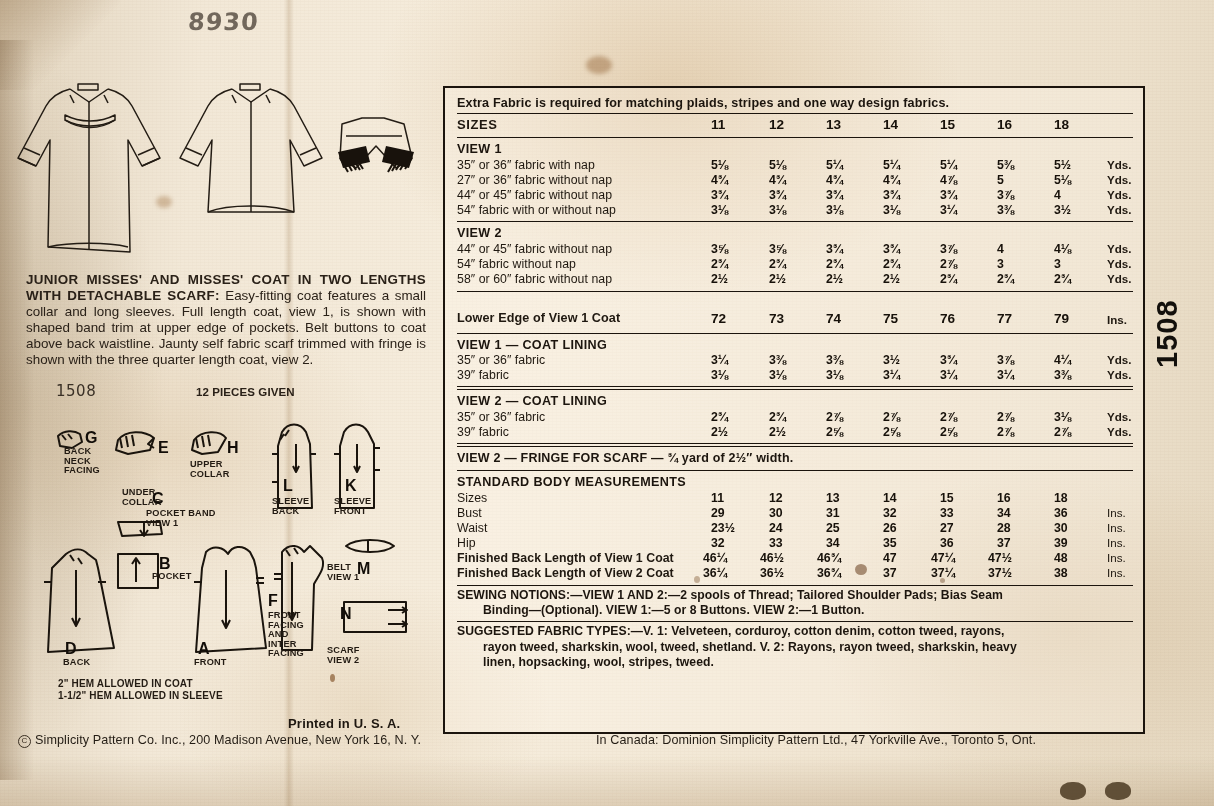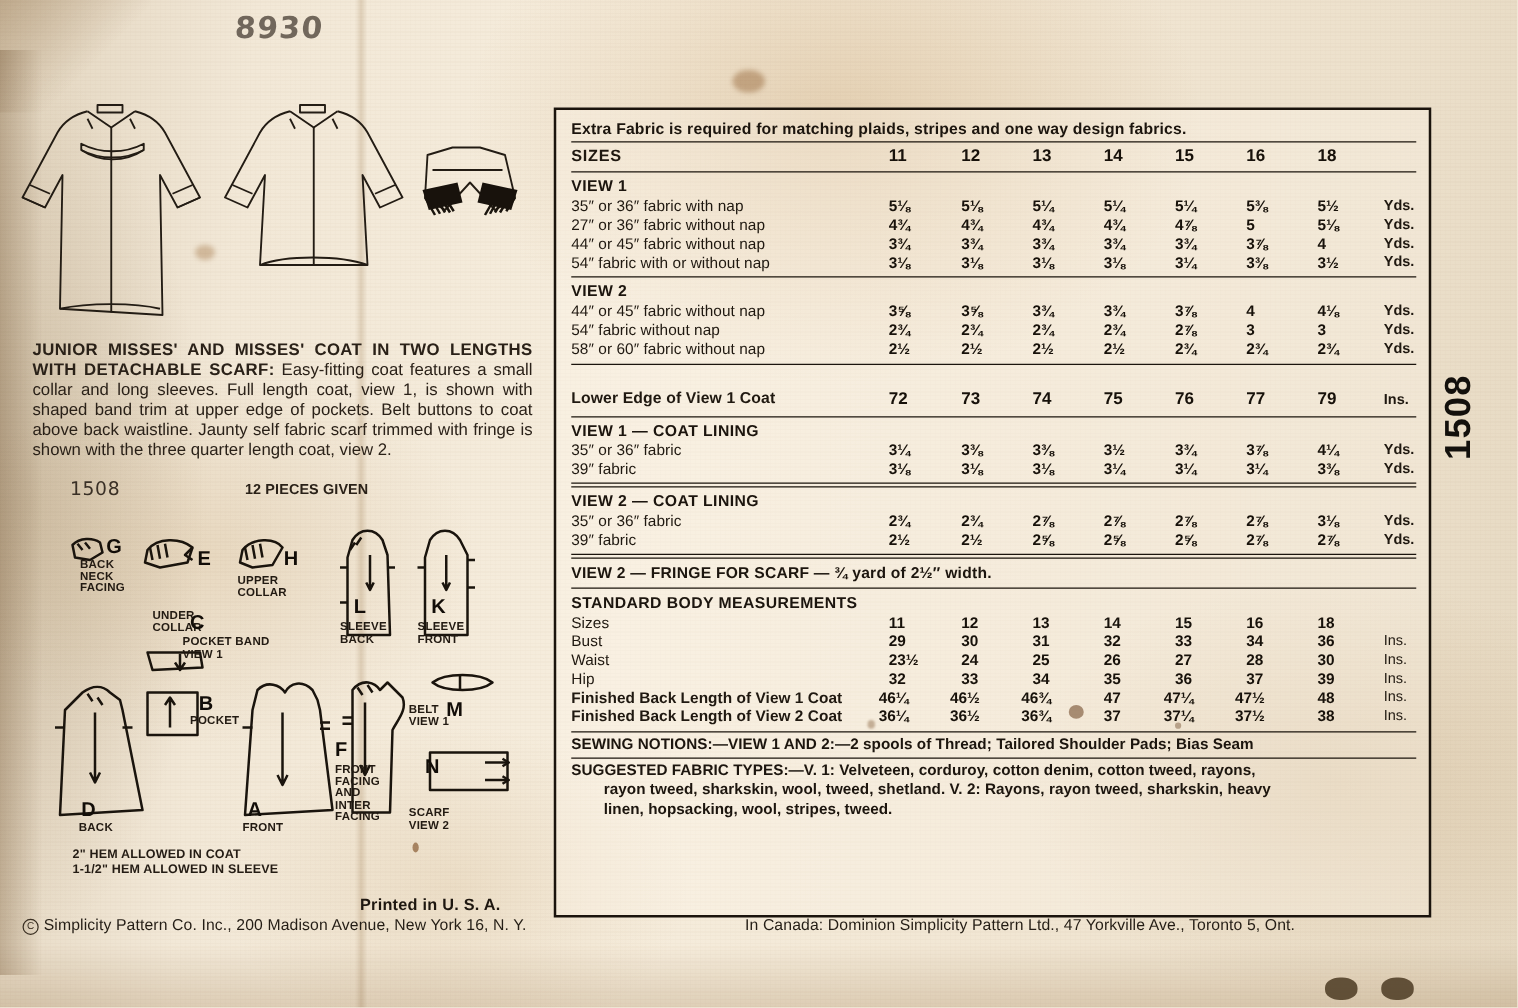--- a/index.html
+++ b/index.html
@@ -579,20 +579,21 @@
       <span class="cval" style="left:531px;">37½</span>
       <span class="cval" style="left:597px;">38</span>
       <span class="unit">Ins.</span>
     </div>
 
     <div class="spacer3"></div>
     <div class="rule"></div>
 
     <div class="para">
       <span>SEWING NOTIONS:—VIEW 1 AND 2:—2 spools of Thread; Tailored Shoulder Pads; Bias Seam</span>
+      <span class="ind">Binding—(Optional).  VIEW 1:—5 or 8 Buttons.  VIEW 2:—1 Button.</span>
     </div>
     <div class="rule"></div>
 
     <div class="para">
       <span>SUGGESTED FABRIC TYPES:—V. 1: Velveteen, corduroy, cotton denim, cotton tweed, rayons,</span>
       <span class="ind">rayon tweed, sharkskin, wool, tweed, shetland. V. 2: Rayons, rayon tweed, sharkskin, heavy</span>
       <span class="ind">linen, hopsacking, wool, stripes, tweed.</span>
     </div>
 
   </div>

